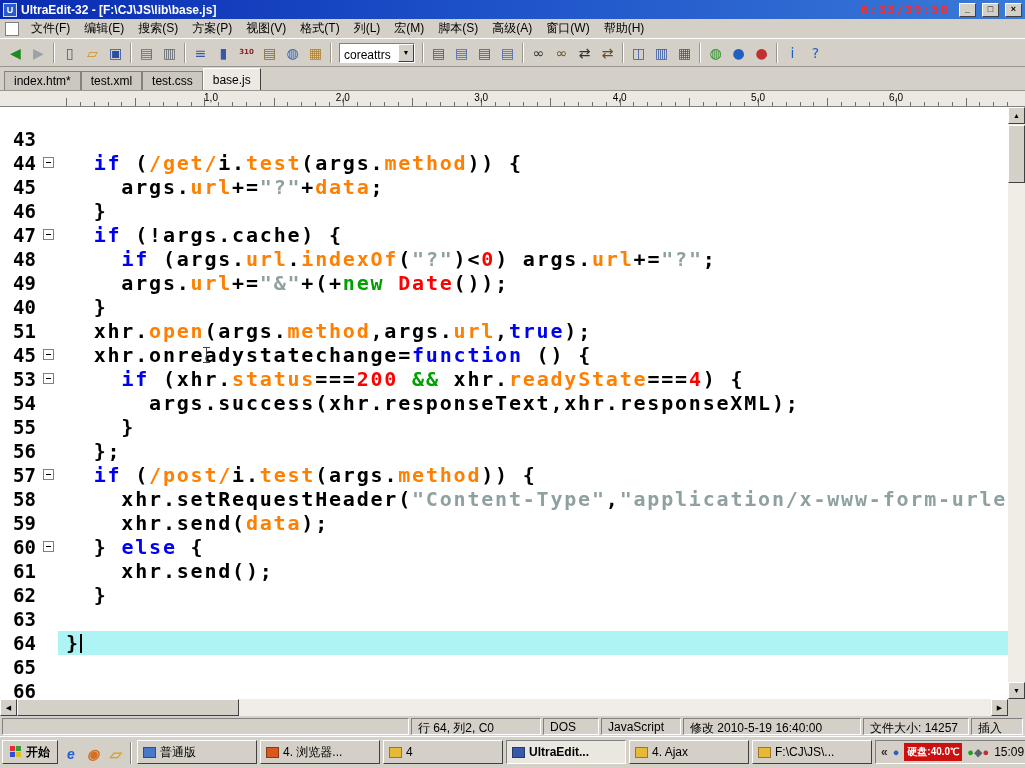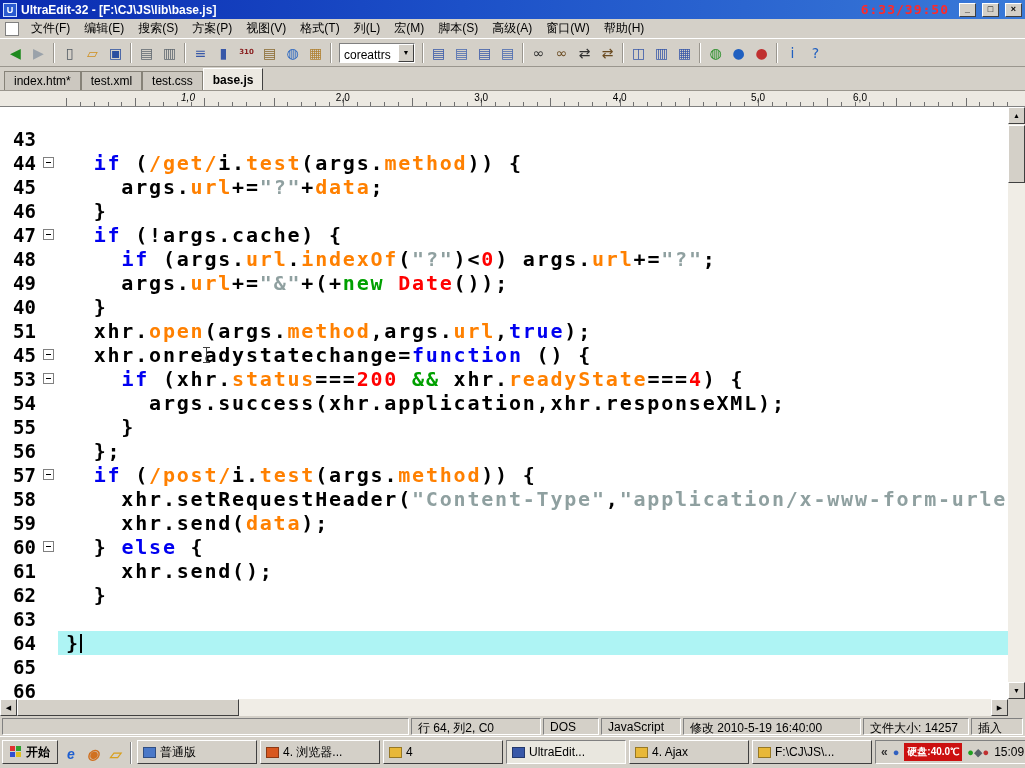--- a/index.html
+++ b/index.html
@@ -26,21 +26,21 @@
   .tb-glyph{font-size:14px;line-height:1;font-family:"DejaVu Sans",sans-serif}
   .tb-glyph.small{font-size:7px;font-weight:bold;letter-spacing:0}
   .tb-sep{width:2px;height:20px;border-left:1px solid #9a968e;border-right:1px solid #fff;margin:0 3px;flex:none}
   .combo{width:76px;height:20px;background:#fff;border:1px solid;border-color:#808080 #fff #fff #808080;display:flex;align-items:flex-end;font-size:12px;margin:0 4px;flex:none}
   .combo-text{flex:1;padding:0 4px;overflow:hidden;white-space:nowrap}
   .combo-arrow{width:16px;height:18px;background:#d4d0c8;border:1px solid;border-color:#fff #404040 #404040 #fff;font-size:7px;display:flex;align-items:center;justify-content:center;flex:none}
 
   
   #tabbar{height:24px;flex:none;background:#d4d0c8;display:flex;align-items:flex-end;padding:2px 4px 0;border-bottom:1px solid #9a968e}
   .tab{height:19px;padding:2px 9px;font-size:12px;background:#ccc8c0;border:1px solid #868278;border-bottom:none;display:flex;align-items:center;white-space:nowrap}
-  .tab.active{height:22px;background:#ece9e2;font-weight:bold;border-color:#fff #404040 #ece9e2 #fff;position:relative;z-index:2}
+  .tab.active{height:22px;background:#ece9e2;font-weight:normal;border-color:#fff #404040 #ece9e2 #fff;position:relative;z-index:2}
 
   
   #ruler{height:16px;flex:none;background:#ece9e2;position:relative;border-bottom:1px solid #808080;font-size:10px;color:#000}
   .ruler-mark{position:absolute;top:1px;transform:translateX(-50%)}
   .ticks-minor{position:absolute;bottom:0;left:66px;right:17px;height:4px;background:repeating-linear-gradient(to right,#707070 0 1px,transparent 1px 13.84px)}
   .ticks-major{position:absolute;bottom:0;left:66px;right:17px;height:8px;background:repeating-linear-gradient(to right,#707070 0 1px,transparent 1px 69.2px)}
 
   
   #editor-wrap{height:592px;flex:none;position:relative;background:#fff;overflow:hidden}
   #lines{position:absolute;left:0;top:0;right:17px;bottom:0;padding-top:20px;overflow:hidden}
@@ -74,21 +74,21 @@
   #start-btn{height:24px;display:flex;align-items:center;gap:4px;padding:0 7px;font-weight:bold;font-size:12px;flex:none}
   .flag{width:12px;height:12px;display:grid;grid-template-columns:5px 5px;grid-template-rows:5px 5px;gap:1px;flex:none}
   .flag i{display:block}
   .flag i:nth-child(1){background:#e03030}.flag i:nth-child(2){background:#30a030}
   .flag i:nth-child(3){background:#3050d0}.flag i:nth-child(4){background:#e0c020}
   #quicklaunch{display:flex;align-items:center;gap:2px;flex:none}
   .ql-icon{width:20px;height:20px;display:flex;align-items:center;justify-content:center;font-size:14px;font-weight:bold;font-style:italic}
   .tb-divider{width:2px;height:22px;border-left:1px solid #808080;border-right:1px solid #fff;margin:0 2px;flex:none}
   #task-buttons{display:flex;align-items:center;gap:3px;flex:none}
   .task-btn{width:120px;height:24px;display:flex;align-items:center;gap:4px;padding:0 5px;font-size:12px;overflow:hidden;white-space:nowrap}
-  .task-btn.active{border-color:#808080 #fff #fff #808080;background:#e9e7df;font-weight:normal}
+  .task-btn.active{border-color:#808080 #fff #fff #808080;background:#e9e7df;font-weight:bold}
   .task-icon{width:13px;height:11px;flex:none;border:1px solid rgba(0,0,0,.35)}
   .task-label{overflow:hidden;text-overflow:ellipsis}
   #tray{margin-left:auto;height:24px;border:1px solid;border-color:#808080 #fff #fff #808080;display:flex;align-items:center;padding:0 5px;gap:5px;font-size:12px;flex:none}
   .tray-icon{font-size:11px;line-height:1}
   #tray-chevron{font-weight:bold;color:#303030}
   #temp{background:#cc1010;color:#fff;font-size:10px;padding:2px 3px;font-weight:bold;white-space:nowrap}
   #clock{white-space:nowrap}
 </style>
 </head>
 <body>
@@ -229,26 +229,26 @@
   <div id="tabbar">
       <div class="tab">index.htm*</div>
       <div class="tab">test.xml</div>
       <div class="tab">test.css</div>
       <div class="tab active">base.js</div>
     </div>
 
   <div id="ruler">
     <div class="ticks-minor"></div>
     <div class="ticks-major"></div>
-  <div class="ruler-mark" style="left: 188px; font-style: italic;">1,0</div>
+  <div class="ruler-mark" style="left: 211px;">1,0</div>
       <div class="ruler-mark" style="left: 342.8px;">2,0</div>
       <div class="ruler-mark" style="left: 481.2px;">3,0</div>
       <div class="ruler-mark" style="left: 619.6px;">4,0</div>
       <div class="ruler-mark" style="left: 758px;">5,0</div>
-      <div class="ruler-mark" style="left: 860px;">6,0</div>
+      <div class="ruler-mark" style="left: 896px;">6,0</div>
     </div>
 
   <div id="editor-wrap">
     <div id="lines">
         <div class="row">
           <div class="gutter"><span class="lnum">43</span></div>
           <div class="code"></div>
         </div>
         <div class="row">
           <div class="gutter"><span class="lnum">44</span><span class="fold"></span></div>
@@ -285,21 +285,21 @@
         <div class="row">
           <div class="gutter"><span class="lnum">45</span><span class="fold"></span></div>
           <div class="code"><span class="p">  xhr.onreadystatechange=</span><span class="k">function</span><span class="p"> () {</span></div>
         </div>
         <div class="row">
           <div class="gutter"><span class="lnum">53</span><span class="fold"></span></div>
           <div class="code"><span class="p">    </span><span class="k">if</span><span class="p"> (xhr.</span><span class="o">status</span><span class="p">===</span><span class="n">200</span><span class="p"> </span><span class="g">&amp;&amp;</span><span class="p"> xhr.</span><span class="o">readyState</span><span class="p">===</span><span class="n">4</span><span class="p">) {</span></div>
         </div>
         <div class="row">
           <div class="gutter"><span class="lnum">54</span></div>
-          <div class="code"><span class="p">      args.success(xhr.application,xhr.responseXML);</span></div>
+          <div class="code"><span class="p">      args.success(xhr.responseText,xhr.responseXML);</span></div>
         </div>
         <div class="row">
           <div class="gutter"><span class="lnum">55</span></div>
           <div class="code"><span class="p">    }</span></div>
         </div>
         <div class="row">
           <div class="gutter"><span class="lnum">56</span></div>
           <div class="code"><span class="p">  };</span></div>
         </div>
         <div class="row">

